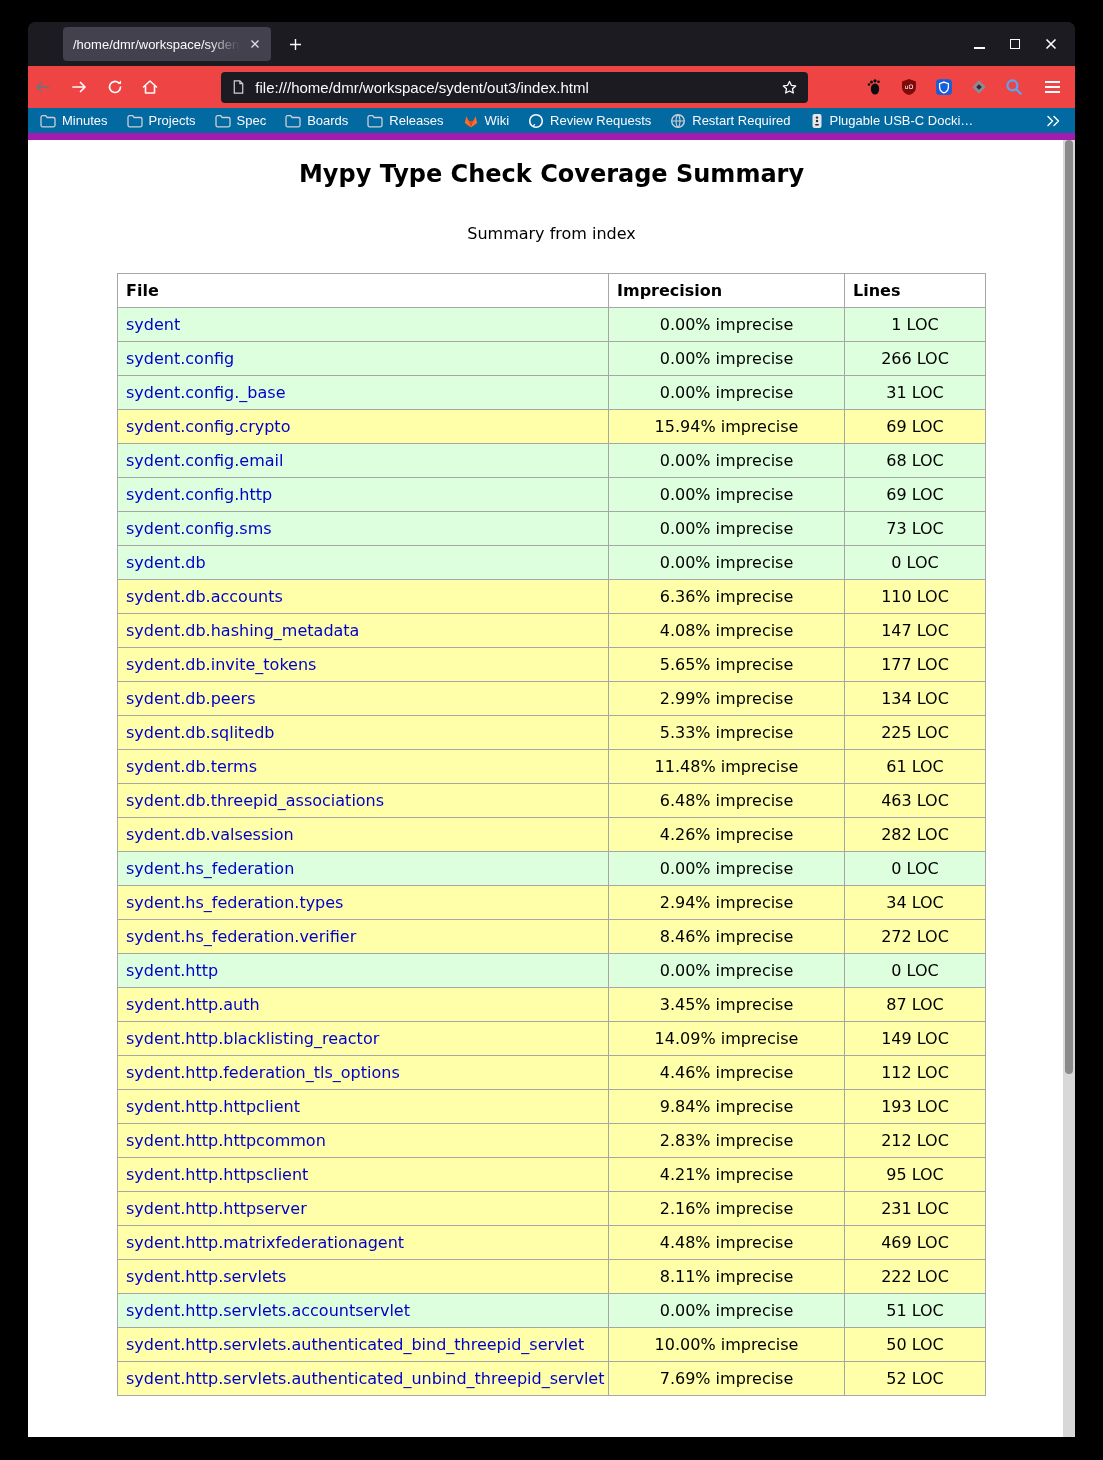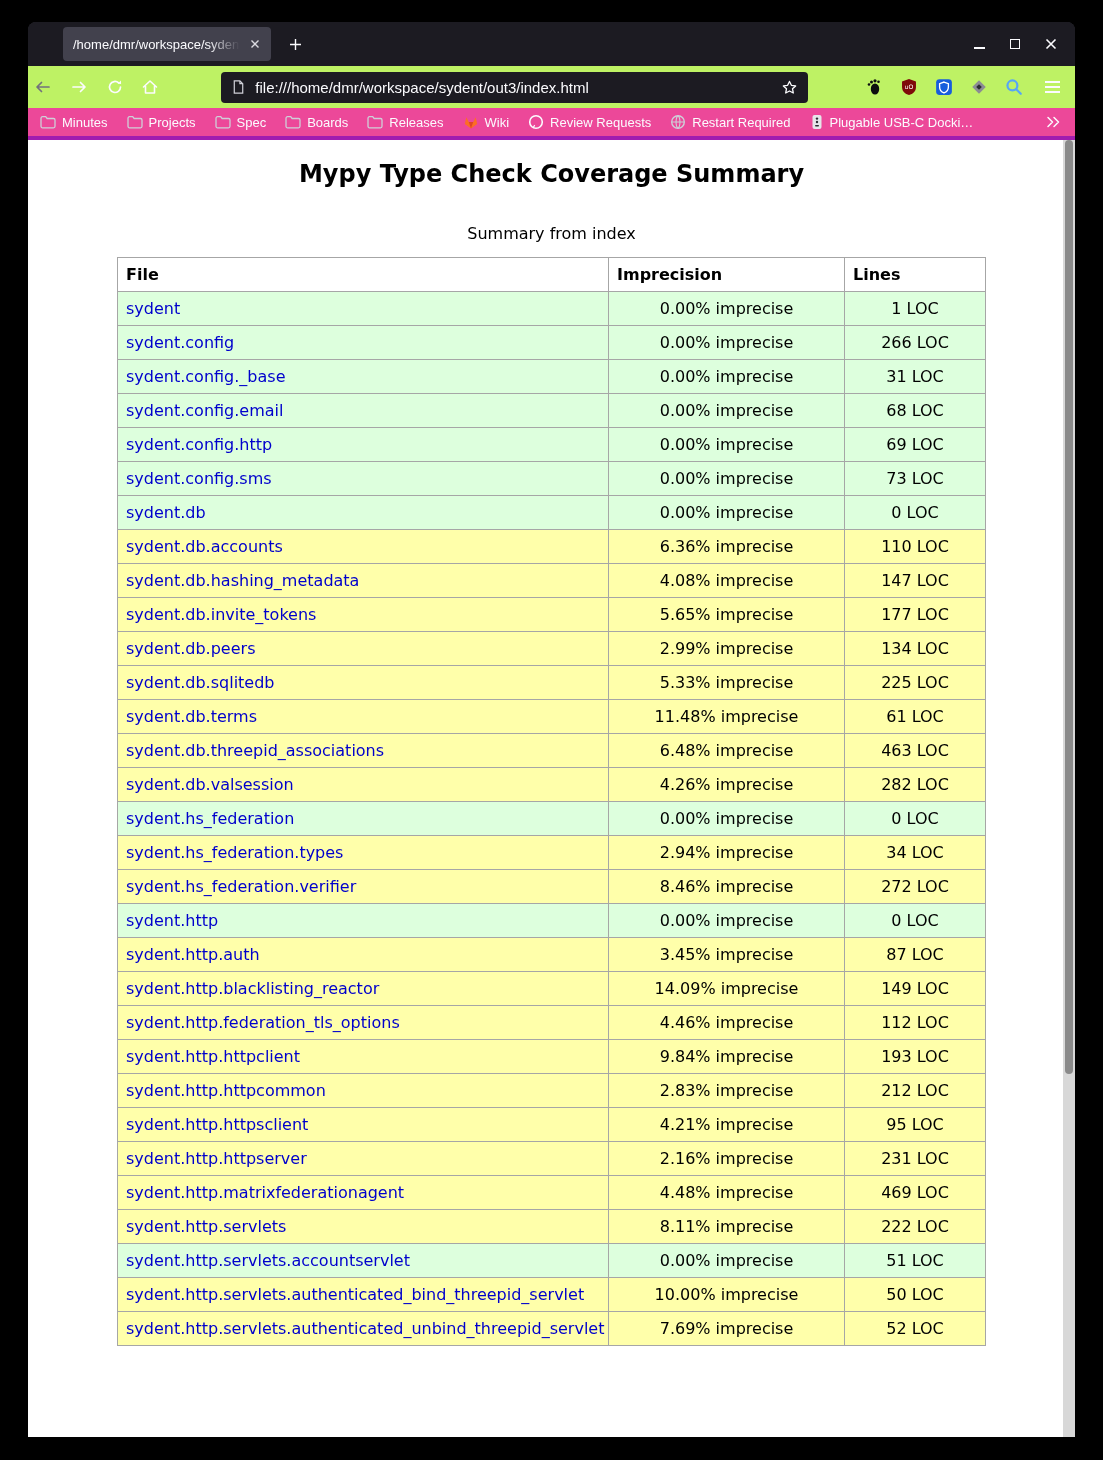--- a/index.html
+++ b/index.html
@@ -31,48 +31,48 @@
     mask-image:linear-gradient(to right,#000 78%,transparent 97%);
   }
   .tab-close { width:20px; height:20px; display:flex; align-items:center; justify-content:center; border-radius:3px; }
   .newtab { width:28px; height:28px; margin-left:10px; display:flex; align-items:center; justify-content:center; border-radius:4px; }
   .win-controls { margin-left:auto; display:flex; align-items:center; gap:16px; padding-right:14px; }
   .win-btn { width:20px; height:20px; display:flex; align-items:center; justify-content:center; }
   .min-glyph { width:11px; height:2px; background:#fbfbfe; margin-top:8px; }
   .max-glyph { width:10px; height:10px; border:1.5px solid #fbfbfe; }
 
   
-  .navbar { height:42px; background:#bef264; display:flex; align-items:center; padding:0 10px 0 0; flex:0 0 auto; }
+  .navbar { height:42px; background:#ef4444; display:flex; align-items:center; padding:0 10px 0 0; flex:0 0 auto; }
   .nav-btn { width:30px; height:30px; display:flex; align-items:center; justify-content:center; border-radius:4px; margin-right:6px; }
   .urlbar {
     margin-left:50px; width:590px; height:31px; background:#1c1b22; border-radius:4px;
     display:flex; align-items:center; padding:0 6px 0 10px; color:#fbfbfe;
   }
   .url-text { font-size:15px; margin-left:9px; flex:1; white-space:nowrap; overflow:hidden; }
   .star-btn { width:26px; height:26px; display:flex; align-items:center; justify-content:center; border-radius:3px; }
   .ext-icons { display:flex; align-items:center; margin-left:56px; gap:15px; }
   .ext-btn { width:20px; height:20px; display:flex; align-items:center; justify-content:center; }
   .menu-btn { margin-left:15px; width:26px; height:26px; display:flex; flex-direction:column; justify-content:center; gap:3px; align-items:center; }
   .menu-bar { width:15px; height:1.8px; background:#fbfbfe; }
 
   
-  .bookmarks { height:32px; background:#ec4899; display:flex; align-items:center; padding:0 14px 0 12px; gap:19px; flex:0 0 auto; border-bottom:4px solid #a21caf; }
+  .bookmarks { height:32px; background:#0369a1; display:flex; align-items:center; padding:0 14px 0 12px; gap:19px; flex:0 0 auto; border-bottom:7px solid #a21caf; }
   .bm { display:flex; align-items:center; gap:6px; color:#fbfbfe; font-size:13px; white-space:nowrap; }
   .bm-overflow { margin-left:auto; display:flex; align-items:center; }
 
   
   .content {
     flex:1 1 auto; background:#fff; position:relative; overflow:hidden;
     font-family:"DejaVu Sans", sans-serif; color:#000;
   }
   .scroll-track { position:absolute; top:0; right:0; bottom:0; width:12px; background:#d8d8d8; }
   .scroll-thumb { position:absolute; top:0; left:2px; width:8px; height:72%; background:#8a8a8a; border-radius:4px; }
 
   .page-title { font-size:24px; font-weight:bold; text-align:center; margin:20px 0 36px 0; }
-  .page-subtitle { font-size:16px; text-align:center; margin:0 0 14px 0; }
+  .page-subtitle { font-size:16px; text-align:center; margin:0 0 30px 0; }
 
   table.coverage { border-collapse:collapse; table-layout:fixed; width:868px; margin:0 auto; }
   table.coverage th, table.coverage td {
     border:1px solid #a6a6a6; font-size:16px; line-height:19px; padding:7px 8px;
   }
   table.coverage th { font-weight:bold; text-align:left; background:#fff; }
   td.c-file { text-align:left; }
   td.c-imp, td.c-loc { text-align:center; }
   tr.row-good td { background:#ddffdd; }
   tr.row-warn td { background:#ffffaa; }
@@ -285,20 +285,25 @@
           <tr class="row-good">
             <td class="c-file"><a href="#">sydent.config</a></td>
             <td class="c-imp">0.00% imprecise</td>
             <td class="c-loc">266 LOC</td>
           </tr>
           <tr class="row-good">
             <td class="c-file"><a href="#">sydent.config._base</a></td>
             <td class="c-imp">0.00% imprecise</td>
             <td class="c-loc">31 LOC</td>
           </tr>
+          <tr class="row-warn">
+            <td class="c-file"><a href="#">sydent.config.crypto</a></td>
+            <td class="c-imp">15.94% imprecise</td>
+            <td class="c-loc">69 LOC</td>
+          </tr>
           <tr class="row-good">
             <td class="c-file"><a href="#">sydent.config.email</a></td>
             <td class="c-imp">0.00% imprecise</td>
             <td class="c-loc">68 LOC</td>
           </tr>
           <tr class="row-good">
             <td class="c-file"><a href="#">sydent.config.http</a></td>
             <td class="c-imp">0.00% imprecise</td>
             <td class="c-loc">69 LOC</td>
           </tr>

